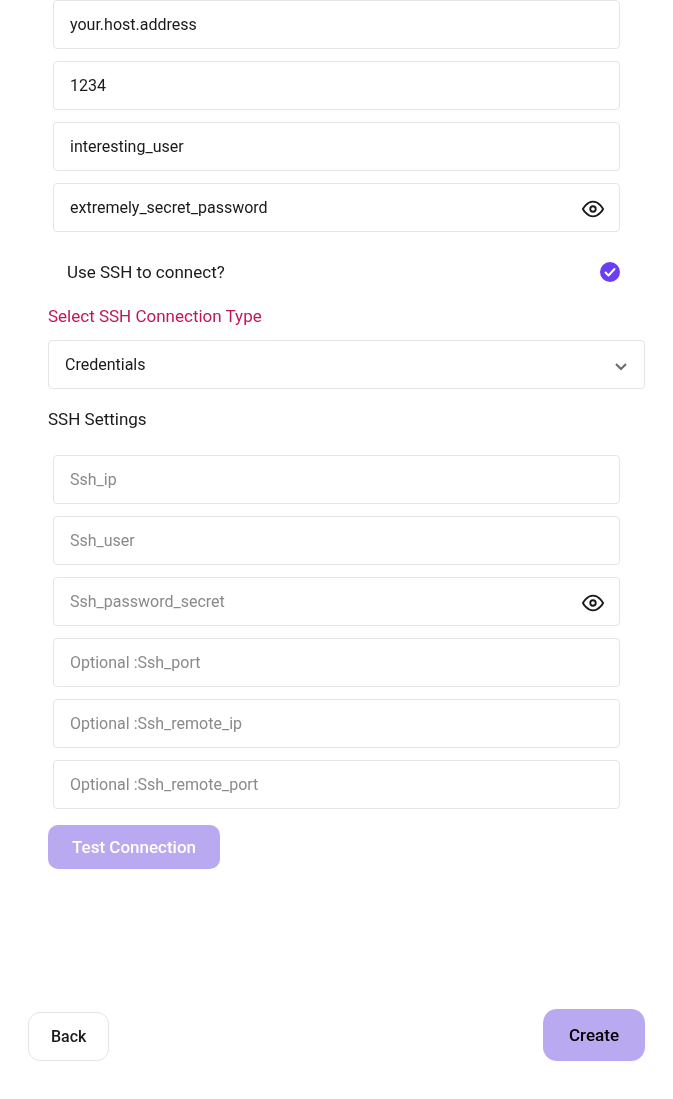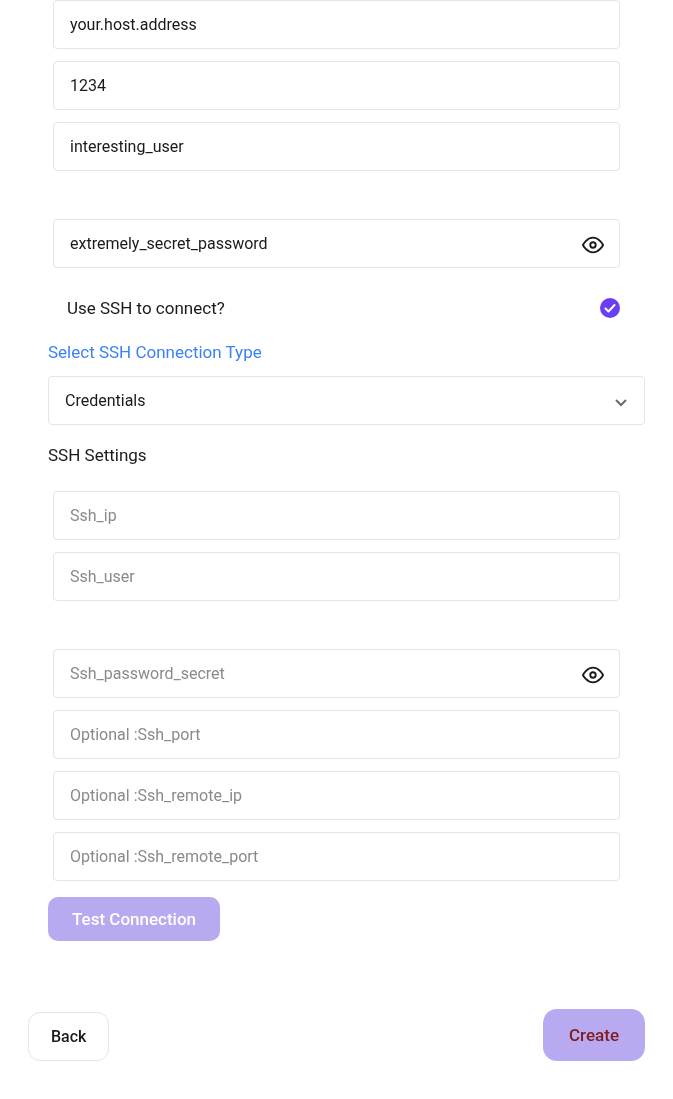--- a/index.html
+++ b/index.html
@@ -27,21 +27,20 @@
       color: #1a1a1a;
       margin-bottom: 12px;
       background: #fff;
     }
     .input-field::placeholder {
       color: #8a8a8a;
     }
     .input-row {
       position: relative;
       width: 100%;
-      margin-top: 36px;
     }
     .eye-icon {
       position: absolute;
       right: 16px;
       top: 15px;
       width: 22px;
       height: 22px;
       cursor: pointer;
       color: #1a1a1a;
     }
@@ -53,21 +52,21 @@
       font-size: 17px;
     }
     .check-circle {
       width: 20px;
       height: 20px;
       flex-shrink: 0;
     }
     .section-label {
       font-size: 17px;
       margin-bottom: 14px;
-      color: #3b82f6;
+      color: #be185d;
     }
     .select-wrap {
       position: relative;
       margin-bottom: 20px;
     }
     .select-field {
       width: 100%;
       padding: 14px 16px;
       border: 1px solid #e5e5e5;
       border-radius: 4px;
@@ -118,21 +117,21 @@
       border: 1px solid #e5e5e5;
       border-radius: 12px;
       padding: 14px 22px;
       font-size: 16px;
       font-weight: 500;
       font-family: inherit;
       cursor: pointer;
     }
     .create-btn {
       background: #b9a9f1;
-      color: #7f1d1d;
+      color: #000000;
       border: none;
       border-radius: 14px;
       padding: 16px 26px;
       font-size: 17px;
       font-weight: 500;
       font-family: inherit;
       cursor: pointer;
     }
     .inner {
       padding-left: 20px;

